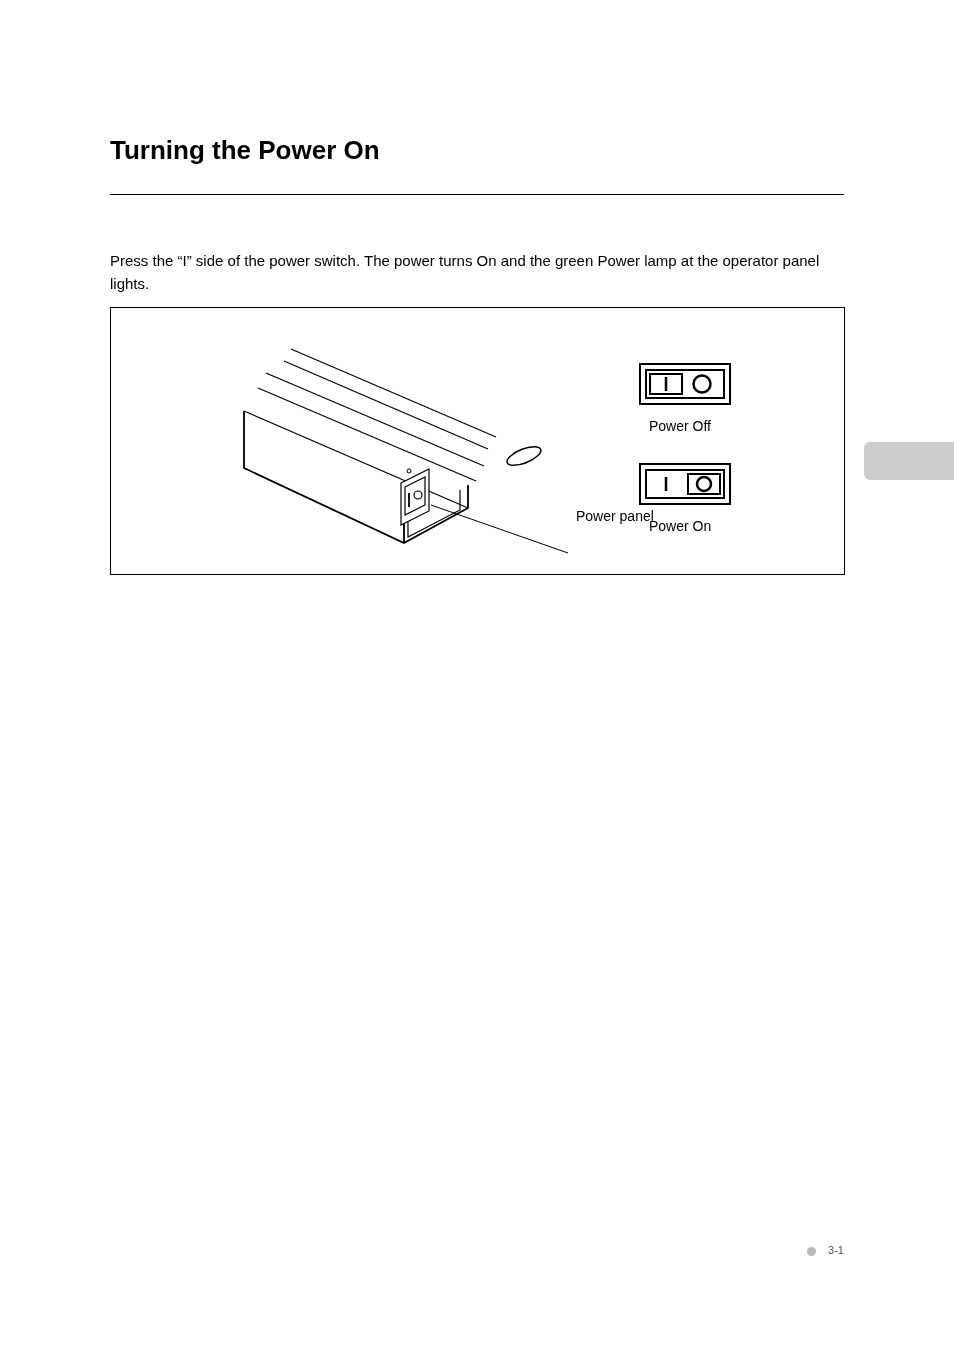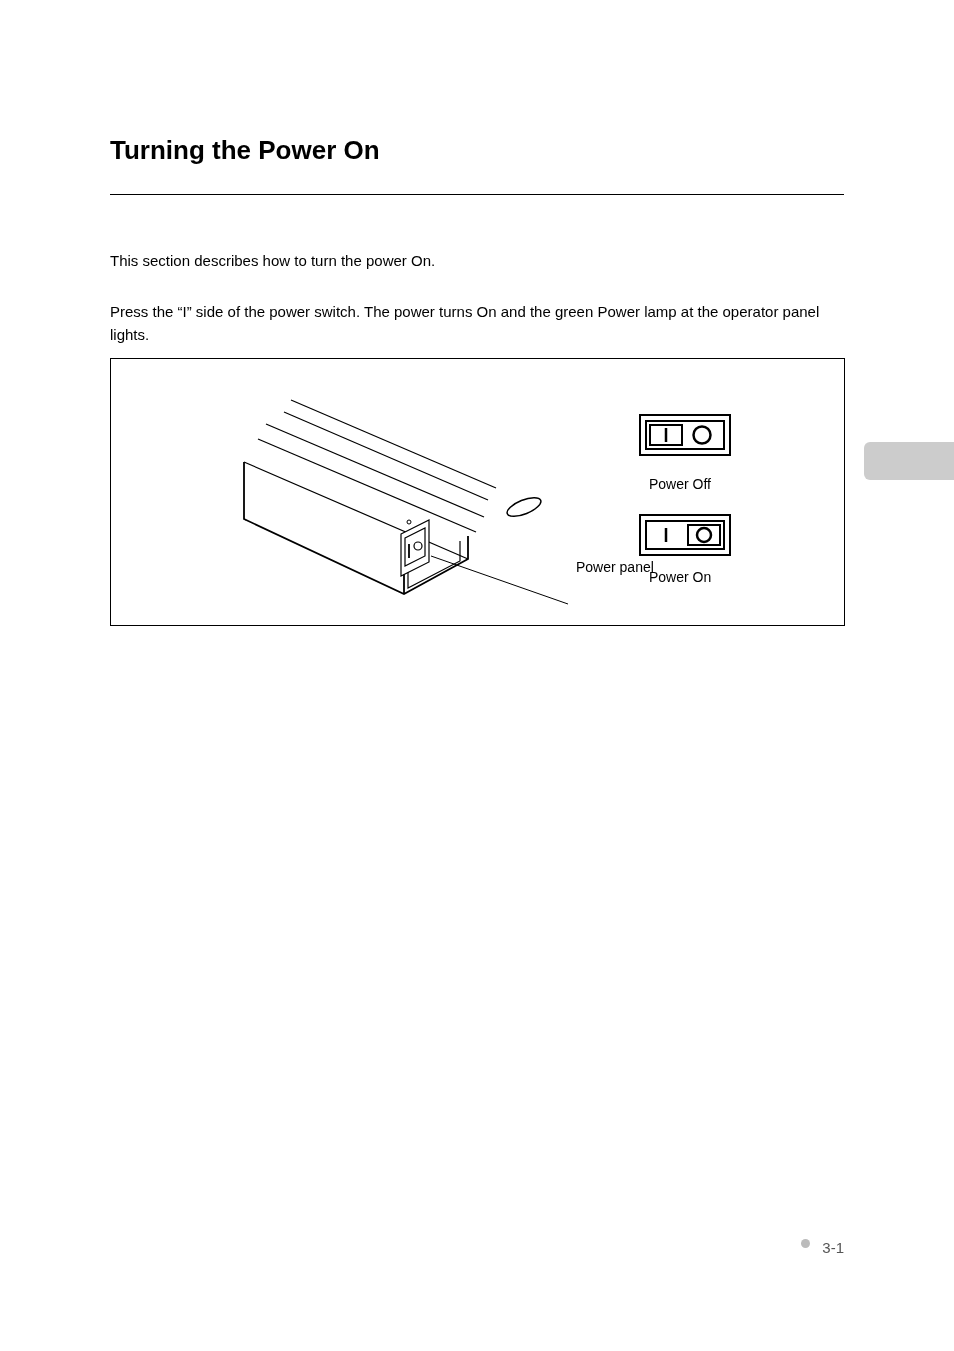--- a/index.html
+++ b/index.html
@@ -56,21 +56,21 @@
       font-size: 14px;
     }
     .switch-off-svg {
       position: absolute;
       left: 528px;
       top: 55px;
     }
     .label-power-off {
       position: absolute;
       left: 538px;
-      top: 117px;
+      top: 110px;
       font-size: 14px;
     }
     .switch-on-svg {
       position: absolute;
       left: 528px;
       top: 155px;
     }
     .label-power-on {
       position: absolute;
       left: 538px;
@@ -85,40 +85,39 @@
       height: 38px;
       background: #ccc;
       border-top-left-radius: 6px;
       border-bottom-left-radius: 6px;
     }
     .page-number-wrap {
       position: absolute;
       bottom: 95px;
       right: 110px;
       display: flex;
-      align-items: flex-start;
+      align-items: flex-end;
       gap: 12px;
       color: #555;
-      font-size: 15px;
+      font-size: 11px;
     }
     .page-bullet {
       width: 9px;
       height: 9px;
       border-radius: 50%;
       background: #bbb;
       display: inline-block;
     }
   </style>
 </head>
 <body>
 
 <div class="page-content">
   <h1 class="section-title">Turning the Power On</h1>
   <hr class="title-underline">
-  <p class="intro-text">This section describes how to turn the power On.</p>
   <p class="instruction-text">Press the “I” side of the power switch.  The power turns On and the green Power lamp at the operator panel lights.</p>
 
   <div class="figure-box">
 
     <svg class="device-svg" width="340" height="220" viewBox="0 0 340 220">
 
       <line x1="55" y1="6" x2="260" y2="94" stroke="#000" stroke-width="1.2"></line>
       <line x1="48" y1="18" x2="252" y2="106" stroke="#000" stroke-width="1.2"></line>
       <line x1="30" y1="30" x2="248" y2="123" stroke="#000" stroke-width="1.2"></line>
       <line x1="22" y1="45" x2="240" y2="138" stroke="#000" stroke-width="1.2"></line>

